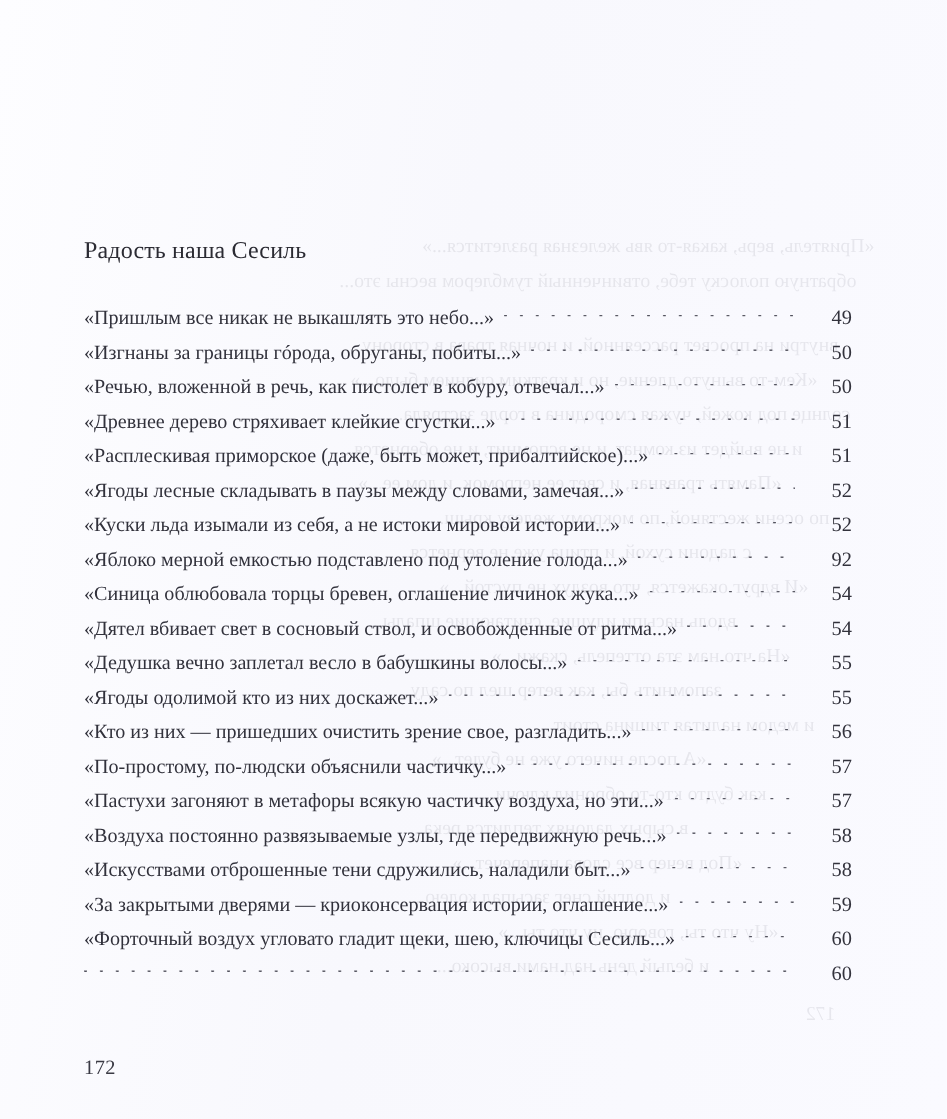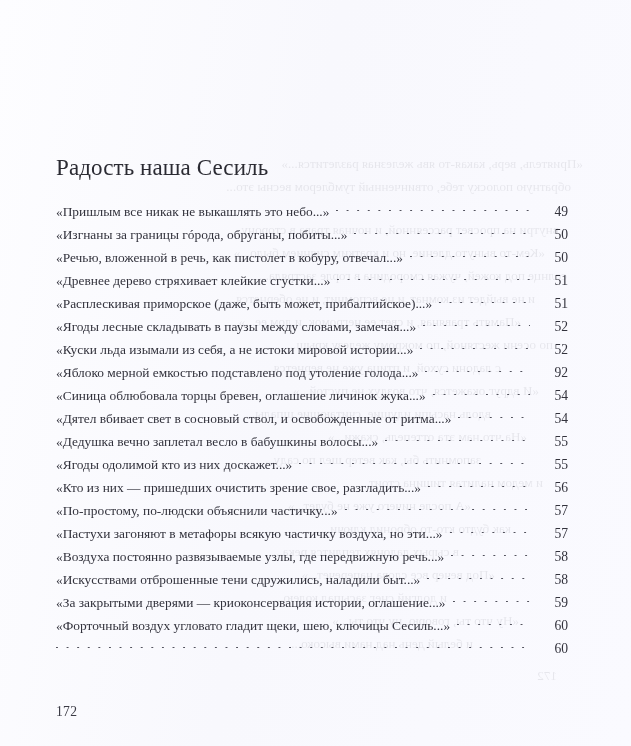--- a/index.html
+++ b/index.html
@@ -45,21 +45,21 @@
   #content {
     position: absolute;
     inset: 0;
     z-index: 2;
   }
 
   #section-title {
     position: absolute;
     left: 56px;
     top: 155px;
-    font-size: 23px;
+    font-size: 16px;
     line-height: 26px;
     color: #2b2b33;
     font-weight: 400;
     letter-spacing: 0.1px;
     white-space: nowrap;
   }
 
   #toc-list {
     position: absolute;
     left: 56px;

